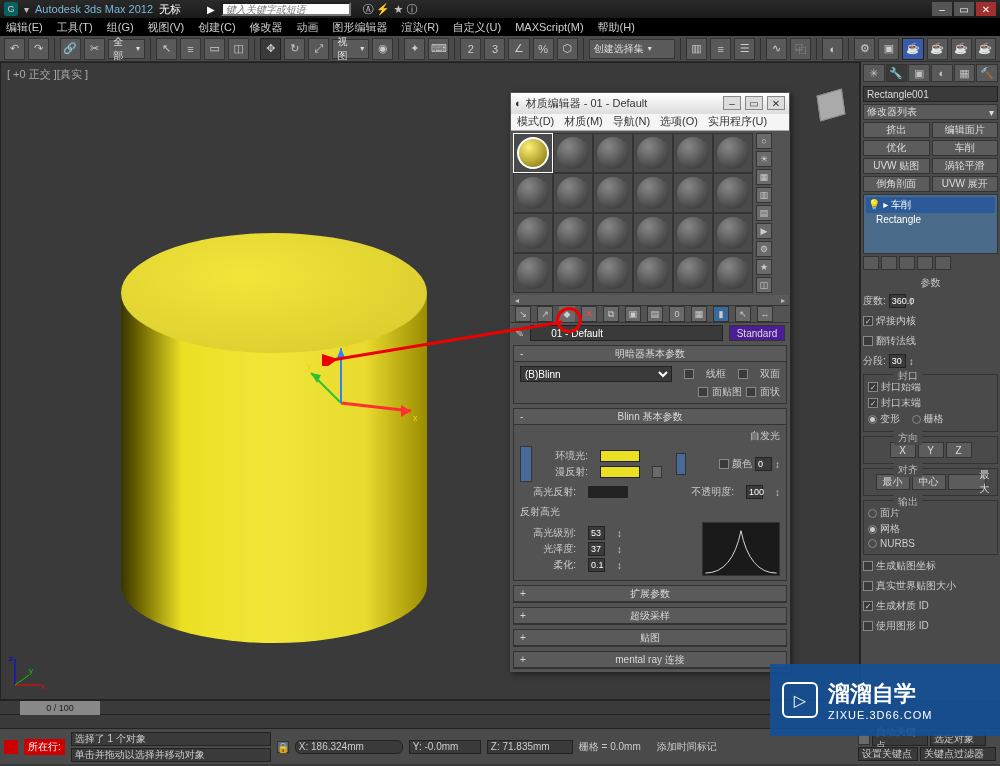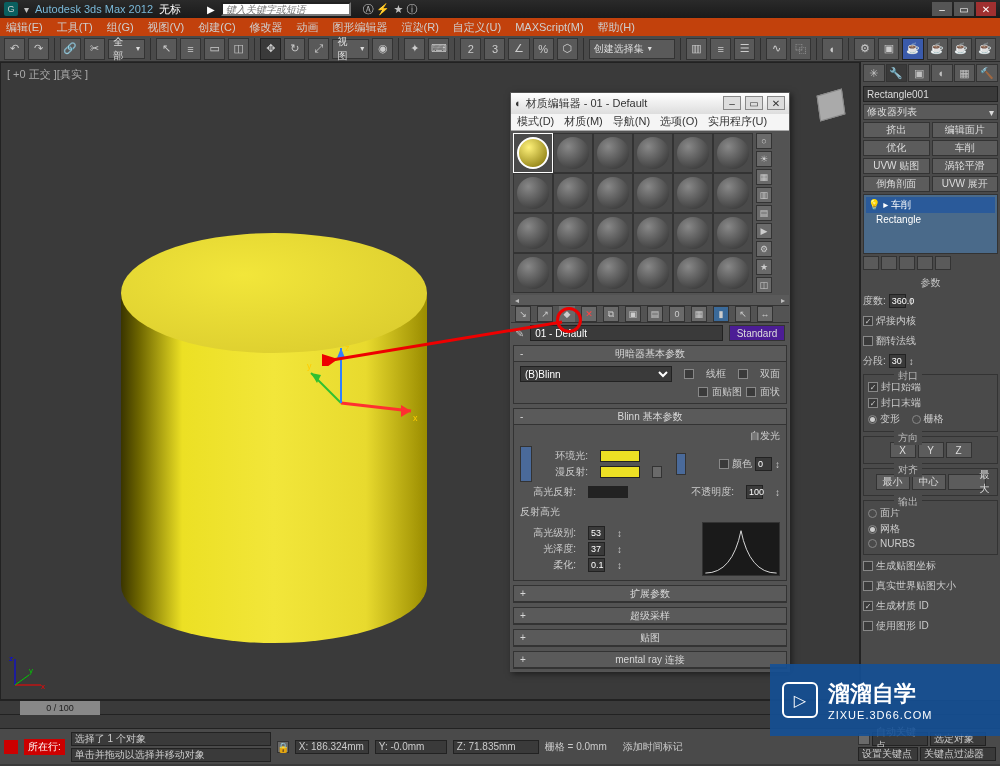--- a/index.html
+++ b/index.html
@@ -8,21 +8,21 @@
 
 .titlebar { height: 18px; background: linear-gradient(#2a2a2a,#1a1a1a); display: flex; align-items: center; padding: 0 4px; gap: 6px; }
 .titlebar .logo { width: 14px; height: 14px; background: #0a5f5f; border-radius: 2px; display:flex; align-items:center; justify-content:center; color:#ccc; font-size:9px; }
 .titlebar .title { color: #7ab8d8; font-size: 11px; }
 .titlebar .spacer { flex:1; }
 .titlebar .search { background:#fff; color:#888; width:130px; height:14px; font-size:10px; padding:0 3px; font-style:italic; }
 .titlebar .winbtns { display:flex; gap:2px; }
 .titlebar .winbtn { width:20px; height:14px; background:#555; color:#fff; font-size:10px; display:flex; align-items:center; justify-content:center; }
 
 
-.menubar { height: 18px; background: #c2410c; display:flex; align-items:center; padding: 0 6px; gap: 14px; }
+.menubar { height: 18px; background: #000000; display:flex; align-items:center; padding: 0 6px; gap: 14px; }
 .menubar span { color:#cfcfcf; font-size:11px; }
 
 
 .toolbar { height: 26px; background: #4a4a4a; border-bottom:1px solid #2a2a2a; display:flex; align-items:center; padding: 0 4px; gap: 3px; }
 .tbtn { width:22px; height:22px; background:#595959; border:1px solid #333; display:flex; align-items:center; justify-content:center; font-size:11px; color:#ccc; }
 .tbtn.sel { background:#3a3a3a; border-color:#222; }
 .tcombo { height:20px; background:#5a5a5a; border:1px solid #333; color:#ddd; font-size:10px; padding:0 4px; display:flex; align-items:center; gap:4px; }
 .tcombo::after { content:"▾"; font-size:8px; }
 .tsep { width:1px; height:22px; background:#2f2f2f; margin:0 2px; }
 
@@ -47,21 +47,21 @@
 .slots { display:grid; grid-template-columns:repeat(6,40px); grid-template-rows:repeat(4,40px); gap:0; padding:2px; }
 .slot { width:40px; height:40px; background:#4a4a4a; border:1px solid #333; display:flex; align-items:center; justify-content:center; }
 .ball { width:32px; height:32px; border-radius:50%; background:radial-gradient(circle at 35% 30%, #888, #2a2a2a); }
 .ball.gold { background:radial-gradient(circle at 35% 30%, #fff27a, #7a6a00); border:2px solid #fff; }
 .slot.sel { border:1px solid #fff; }
 .slotside { width:20px; display:flex; flex-direction:column; gap:2px; padding:2px 1px; }
 .slotside .sb { width:16px; height:16px; background:#6a6a6a; border:1px solid #333; font-size:9px; display:flex; align-items:center; justify-content:center; color:#ccc; }
 .matbar { height:18px; display:flex; align-items:center; gap:6px; padding:0 4px; border-top:1px solid #333; border-bottom:1px solid #333; }
 .matbar .mb { width:16px; height:16px; background:#6a6a6a; border:1px solid #333; font-size:9px; display:flex; align-items:center; justify-content:center; color:#ccc; }
 .matname { height:20px; display:flex; align-items:center; gap:6px; padding:0 4px; }
-.matname input { flex:1; background:#3a3a3a; color:#fff; border:1px solid #222; height:16px; font-size:10px; padding:0 4px; }
+.matname input { flex:1; background:#3a3a3a; color:#fff; border:1px solid #222; height:16px; font-size:10px; padding:0 20px; }
 .matname .typebtn { width:56px; height:16px; background:#4c1d95; border:1px solid #333; color:#ddd; font-size:10px; display:flex; align-items:center; justify-content:center; }
 .rollout { border:1px solid #333; margin:2px; }
 .rollhead { height:16px; background:#5a5a5a; color:#d8d8d8; font-size:10px; display:flex; align-items:center; justify-content:center; border-bottom:1px solid #333; position:relative; }
 .rollhead .plusminus { position:absolute; left:6px; }
 .rollbody { padding:4px 6px; display:flex; flex-direction:column; gap:3px; font-size:10px; color:#ccc; }
 .row { display:flex; align-items:center; gap:12px; }
 .swatch { width:40px; height:12px; background:#ece024; border:1px solid #222; }
 .swatch.dk { background:#222; }
 .spin { width:17px; height:14px; background:#3a3a3a; color:#fff; border:1px solid #222; font-size:9px; display:flex; align-items:center; padding:0 2px; }
 .chk { width:10px; height:10px; border:1px solid #888; background:#3a3a3a; display:inline-block; }
@@ -603,21 +603,21 @@
 <div class="status">
   <div style="width:14px;height:14px;background:#c00;"></div>
   <div class="col">
     <div class="red">所在行:</div>
   </div>
   <div class="col" style="width:200px;">
     <div class="fld">选择了 1 个对象</div>
     <div class="fld">单击并拖动以选择并移动对象</div>
   </div>
   <div style="width:12px;height:12px;background:#6a6a6a;border:1px solid #333;">🔒</div>
-  <div class="fld" style="width:74px;">X: 186.324mm</div>
+  <div class="fld" style="width:108px;border-radius:6px;">X: 186.324mm</div>
   <div class="fld" style="width:72px;">Y: -0.0mm</div>
   <div class="fld" style="width:86px;">Z: 71.835mm</div>
   <div>栅格 = 0.0mm</div>
   <div style="margin-left:10px;">添加时间标记</div>
   <div style="margin-left:auto;display:flex;flex-direction:column;gap:1px;">
     <div class="row" style="gap:2px;">
       <div style="width:12px;height:12px;background:#6a6a6a;border:1px solid #333;"></div>
       <div class="fld" style="width:56px;">自动关键点</div>
       <div class="fld" style="width:56px;">选定对象</div>
     </div>

